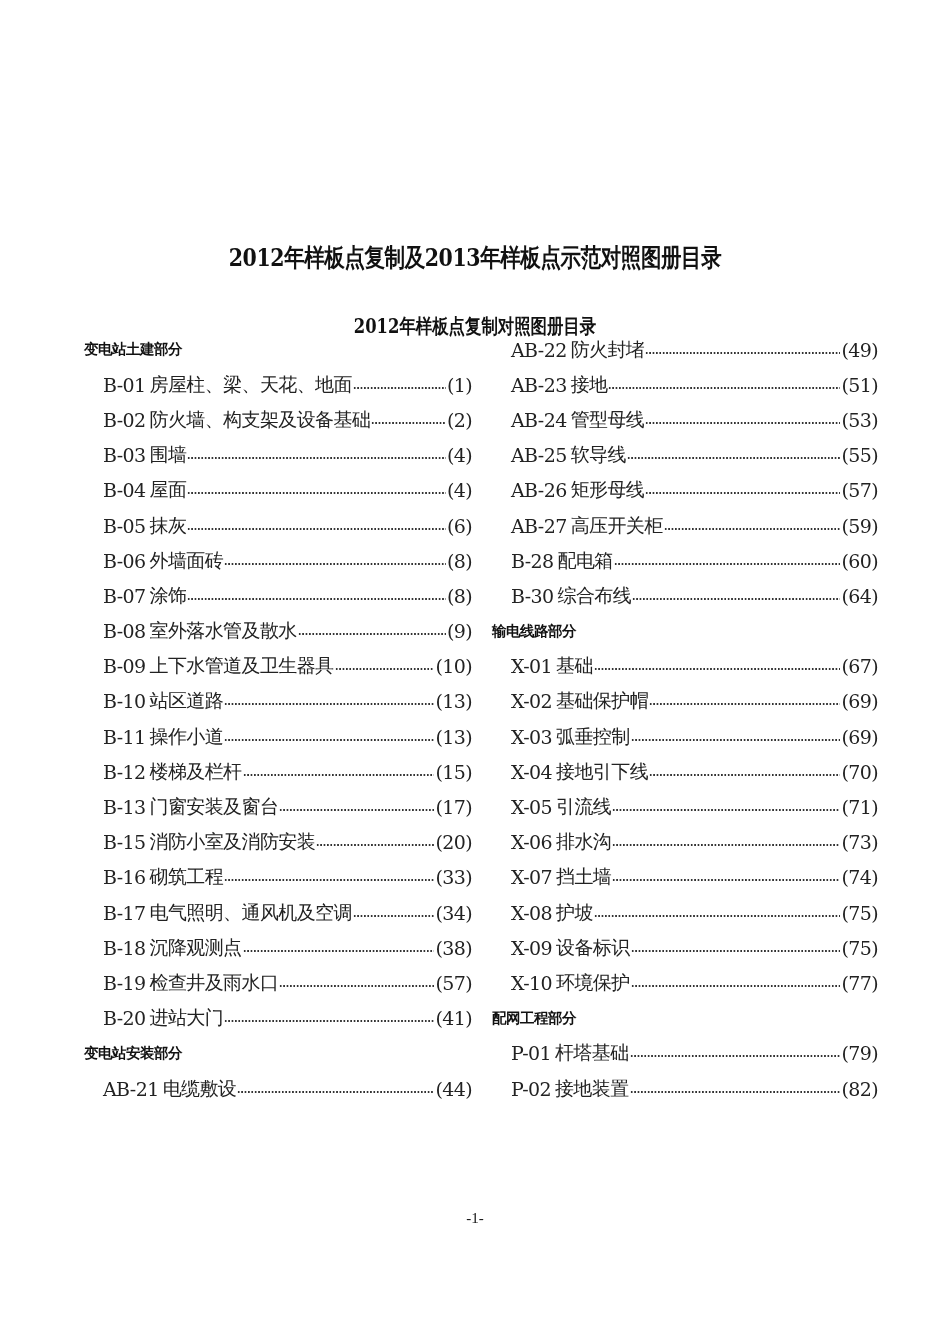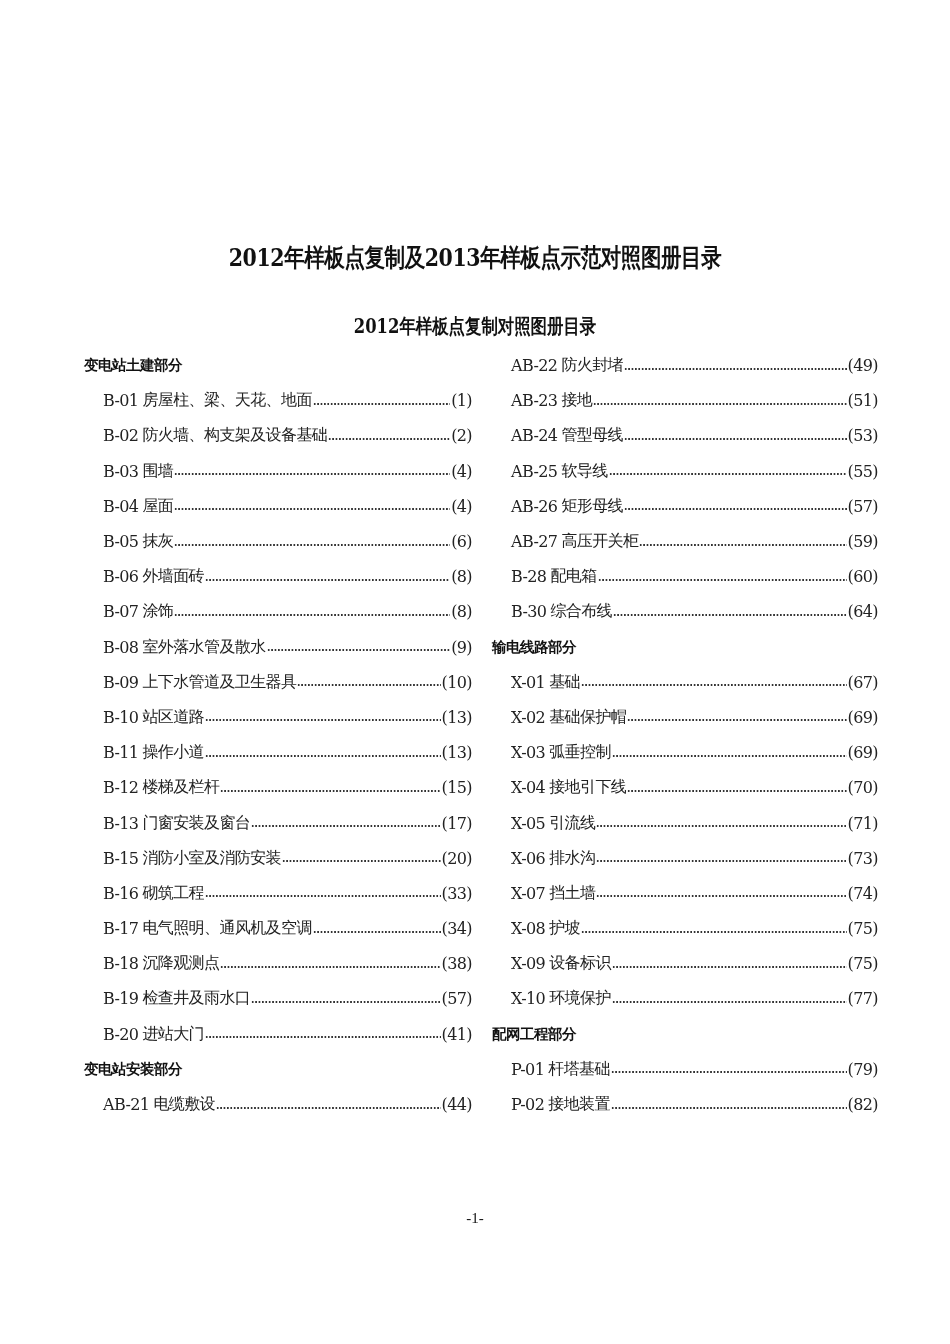--- a/index.html
+++ b/index.html
@@ -11,29 +11,29 @@
     .title-main {
       position: absolute; left: 0; width: 950px; top: 224px;
       text-align: center; font-size: 25px; letter-spacing: -0.5px;
       transform: scaleX(0.82); transform-origin: center;
     }
     .title-sub {
       position: absolute; left: 0; width: 950px; top: 296px;
       text-align: center; font-size: 20px; font-weight: bold;
       transform: scaleX(0.82); transform-origin: center;
     }
-    .col { position: absolute; top: 348px; text-align: center; }
+    .col { position: absolute; top: 332px; text-align: center; }
     .col-left { left: 84px; width: 388px; }
     .col-right { left: 492px; width: 386px; }
     .row { height: 35.2px; display: flex; align-items: center; white-space: nowrap; }
     .section {
       font-family: "DejaVu Sans", "Liberation Sans", sans-serif;
       font-weight: bold; font-size: 14.5px; letter-spacing: -0.5px;
     }
-    .entry { padding-left: 19px; font-size: 16px; letter-spacing: -0.6px; color: #222; }
+    .entry { padding-left: 19px; font-size: 19px; letter-spacing: -0.6px; color: #222; }
     .entry .code { margin-right: 4px; }
     .entry .name { }
     .entry .dots {
       flex: 1; min-width: 10px; overflow: hidden; height: 14px;
       margin: 0 1px; align-self: center;
       background-image: radial-gradient(circle, #333 0.9px, transparent 1.1px);
       background-size: 3.4px 4px; background-repeat: repeat-x; background-position: 0 8px;
     }
     .entry .page { }
     .footer {

